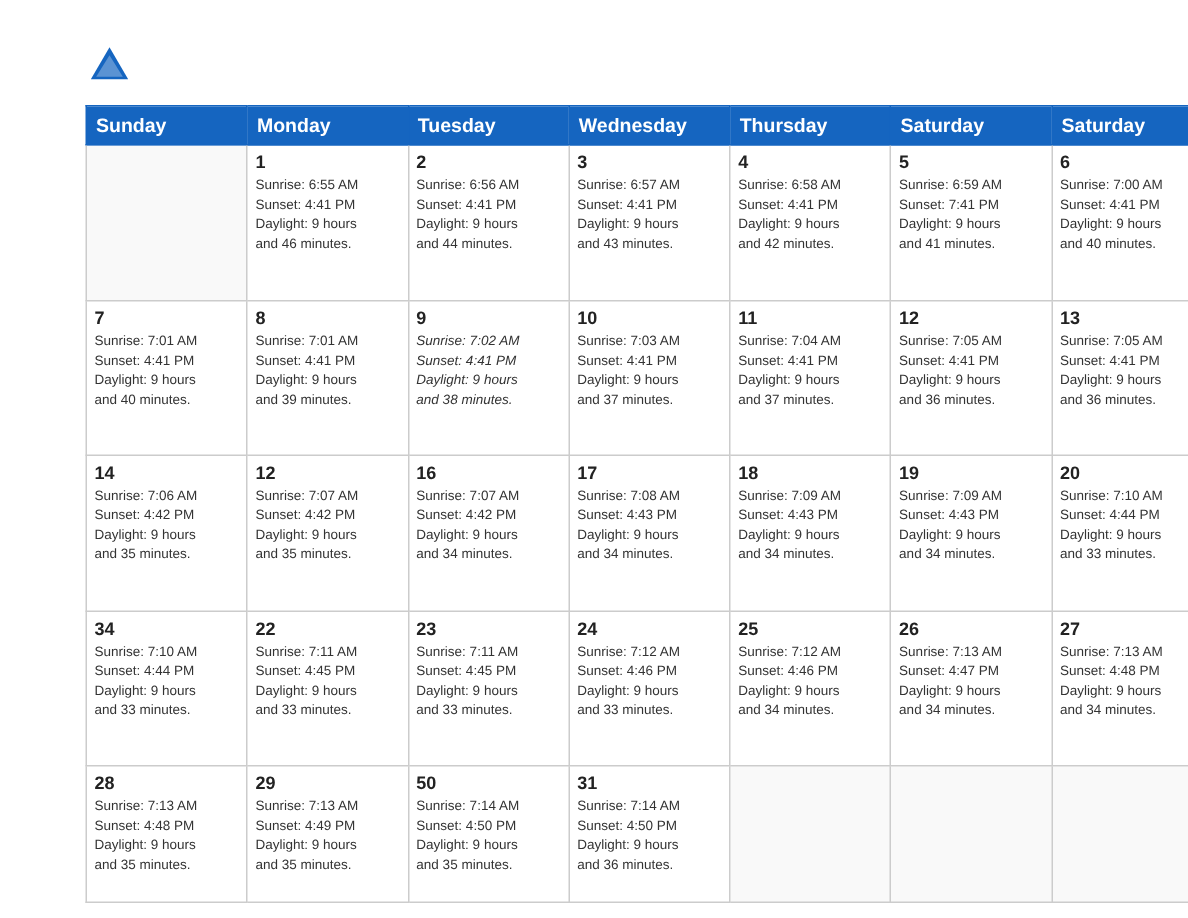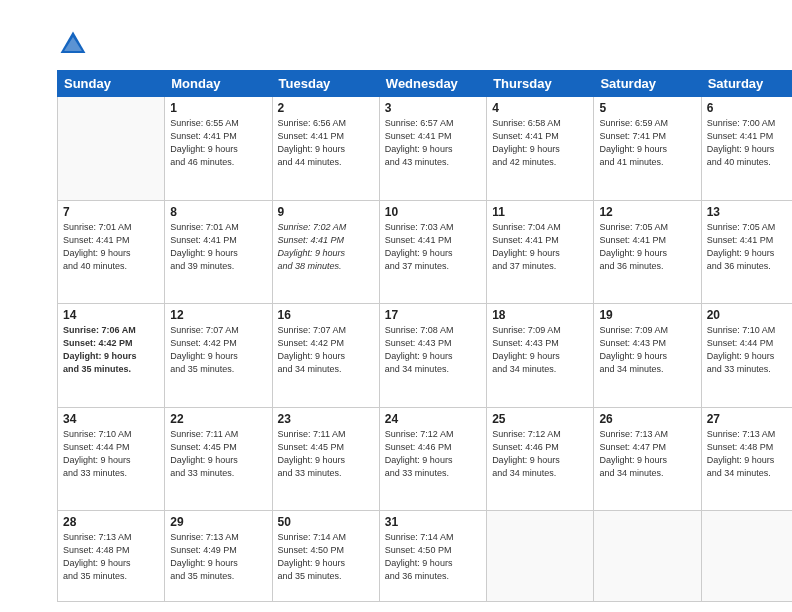--- a/index.html
+++ b/index.html
@@ -224,21 +224,21 @@
             <span class="day-num">13</span>
             <div class="cell-info" style="white-space: pre-line;">Sunrise: 7:05 AM
 Sunset: 4:41 PM
 Daylight: 9 hours
 and 36 minutes.</div>
           </td>
         </tr>
         <tr>
           <td>
             <span class="day-num">14</span>
-            <div class="cell-info" style="white-space: pre-line; font-weight: bold;">Sunrise: 7:06 AM
+            <div class="cell-info" style="white-space: pre-line;">Sunrise: 7:06 AM
 Sunset: 4:42 PM
 Daylight: 9 hours
 and 35 minutes.</div>
           </td>
           <td>
             <span class="day-num">12</span>
             <div class="cell-info" style="white-space: pre-line;">Sunrise: 7:07 AM
 Sunset: 4:42 PM
 Daylight: 9 hours
 and 35 minutes.</div>

